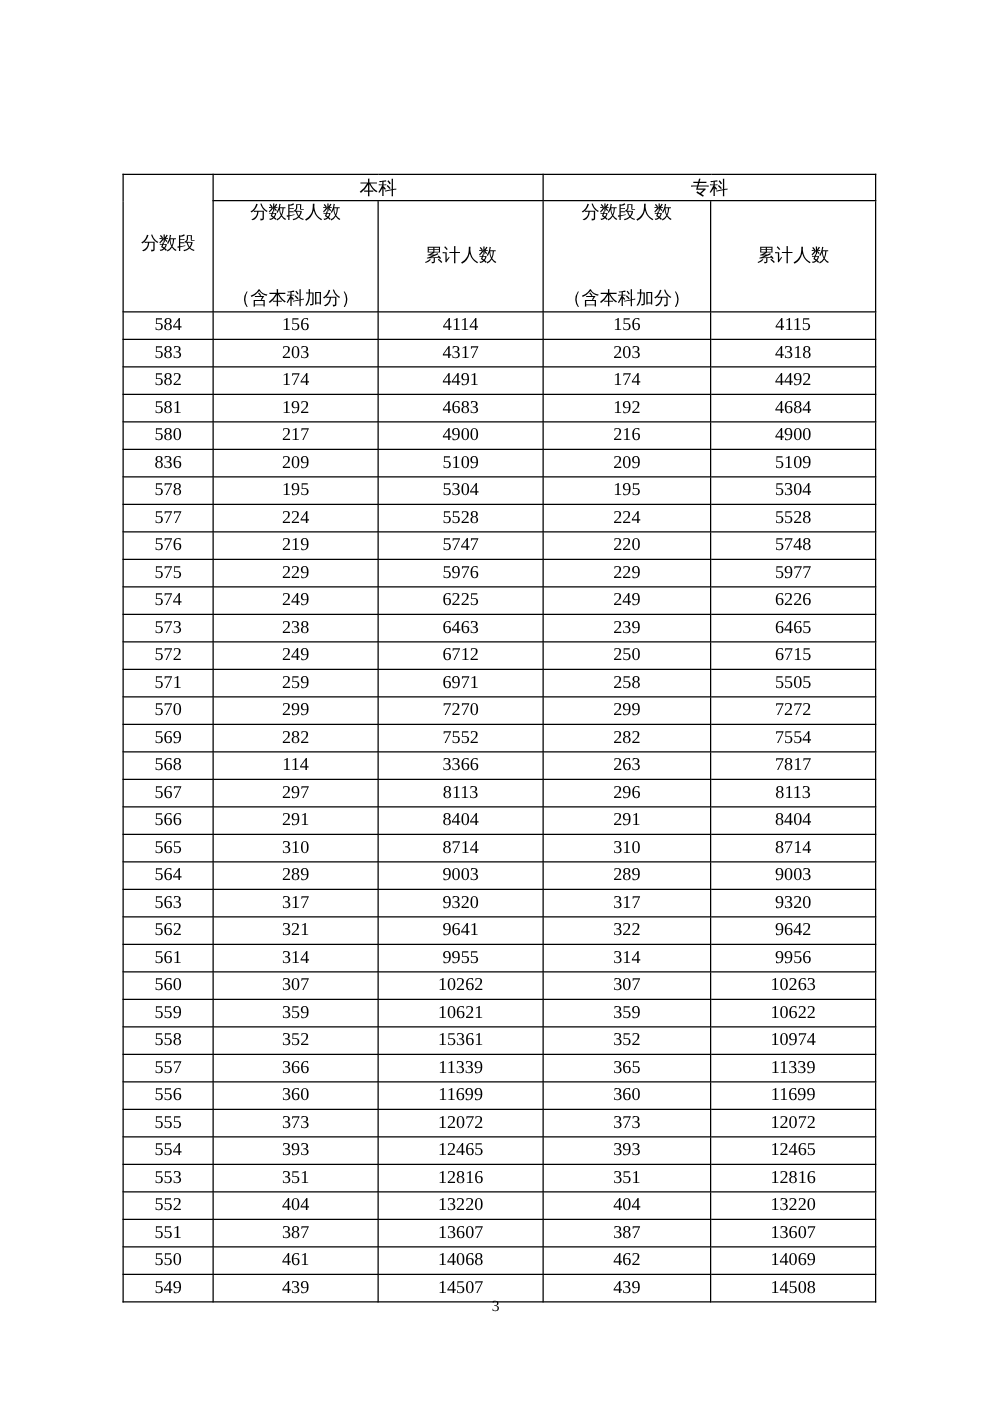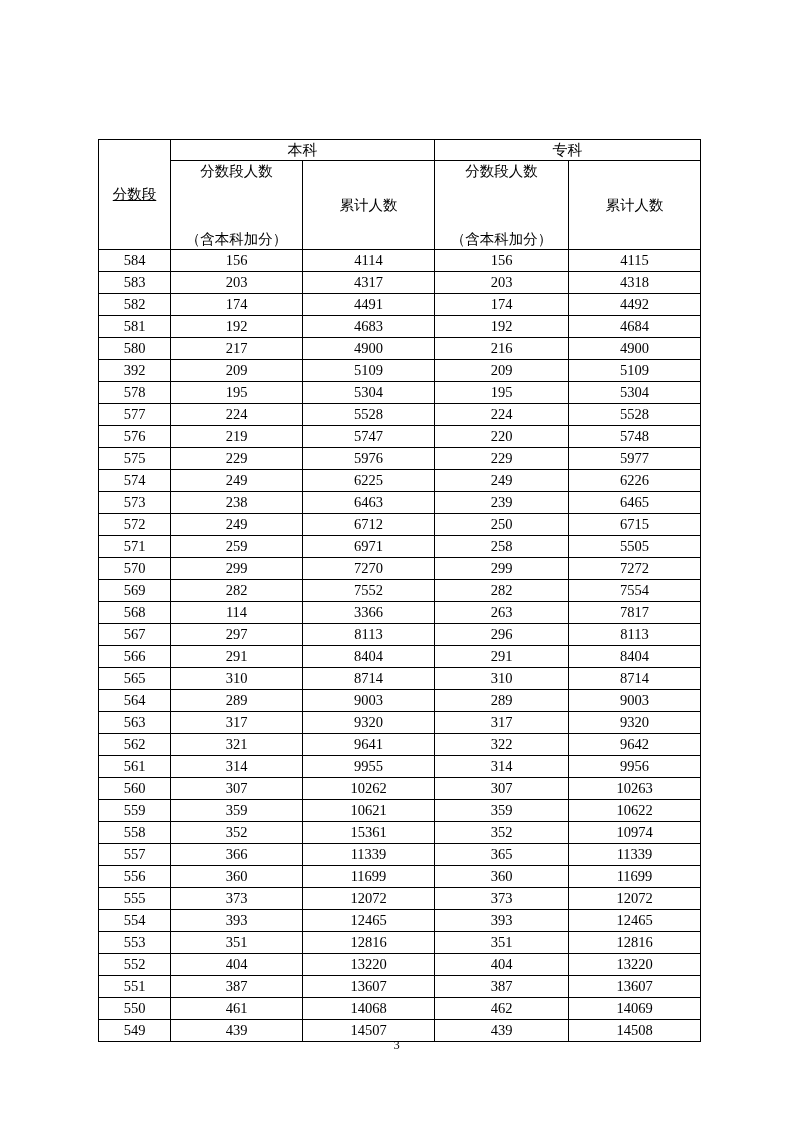--- a/index.html
+++ b/index.html
@@ -65,24 +65,23 @@
   .hdr-sub {
     height: 49px;
     font-size: 14.5px;
     line-height: 20px;
     font-family: "DejaVu Serif", "Liberation Serif", serif;
   }
 
   .hdr-score {
     font-size: 14.5px;
     font-family: "DejaVu Serif", "Liberation Serif", serif;
-    text-decoration: underline;
-  }
-
-  .hdr-sub .l1 { display: block; }
+  }
+
+  .hdr-sub .l1 { display: block; font-family: Liberation Mono, monospace; }
   .hdr-sub .l2 { display: block; margin-top: 48px; }
 
   tbody tr {
     height: 21.35px;
     margin-top: 48px;
   }
 
   tbody td {
     font-size: 14.5px;
     line-height: 21px;
@@ -163,21 +162,21 @@
             <td>4684</td>
           </tr>
           <tr>
             <td>580</td>
             <td>217</td>
             <td>4900</td>
             <td>216</td>
             <td>4900</td>
           </tr>
           <tr>
-            <td>392</td>
+            <td>836</td>
             <td>209</td>
             <td>5109</td>
             <td>209</td>
             <td>5109</td>
           </tr>
           <tr>
             <td>578</td>
             <td>195</td>
             <td>5304</td>
             <td>195</td>

